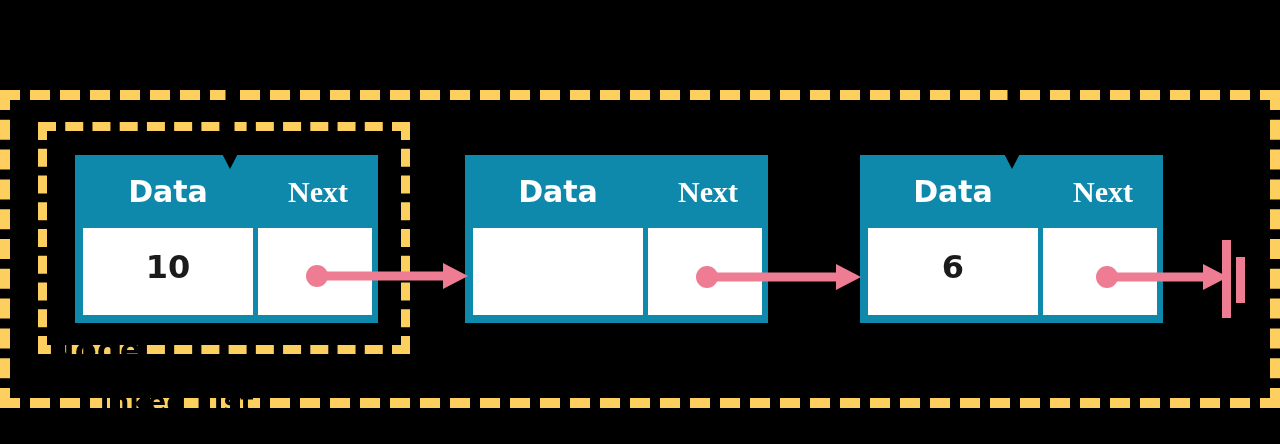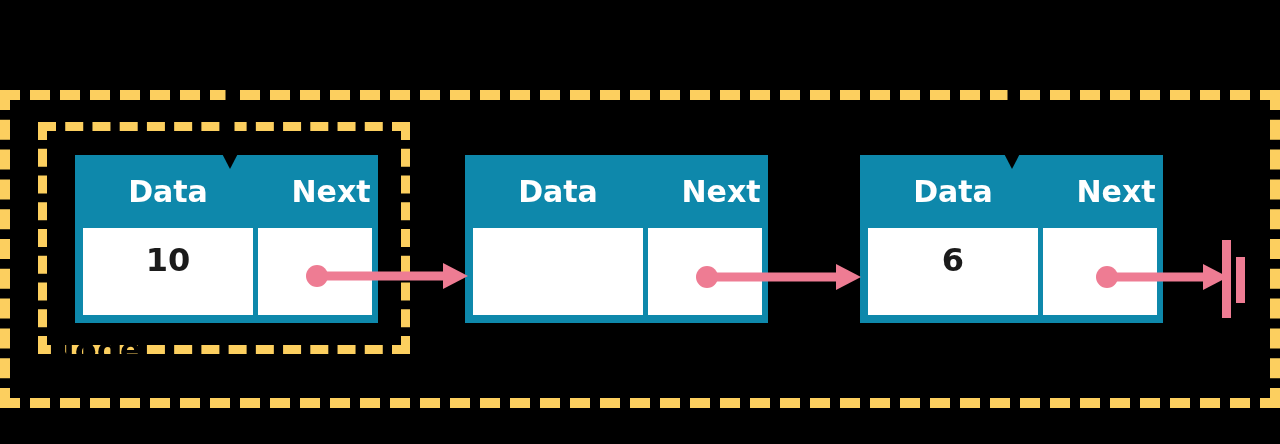--- a/index.html
+++ b/index.html
@@ -32,47 +32,48 @@
   .node{
     position:absolute; top:155px; width:303px; height:168px;
     background:var(--teal); z-index:20;
   }
   .n1{left:75px;} .n2{left:465px;} .n3{left:860px;}
   .hdr{
     position:absolute; top:22px; color:var(--white);
     font-size:30px; font-weight:bold; text-align:center; line-height:1;
   }
   .hdr-data{left:8px; width:170px;}
-  .hdr-next{left:199px; width:114px;}
+  .hdr-next{left:186px; width:114px;font-family:Liberation Serif, serif;}
   .cell{
     position:absolute; top:73px; height:87px; background:var(--white);
   }
   .cell-data{left:8px; width:170px;}
   .cell-next{left:183px; width:114px;}
   .value{
-    position:absolute; left:8px; width:170px; top:89px;
+    position:absolute; left:8px; width:170px; top:96px;
     color:var(--ink); font-size:32px; font-weight:bold;
     text-align:center; line-height:1;
   }
   
   .overlay{
     position:absolute; left:0; top:0; width:1280px; height:444px;
     z-index:30; pointer-events:none;
   }
 </style>
 </head>
 <body>
 
 <div class="stage">
 
   <div class="outer-box"></div>
 
   <div class="inner-box"></div>
 
   <div class="box-label node-label">Node</div>
+  <div class="box-label list-label">Linked List</div>
 
   <div class="node n1">
     <div class="hdr hdr-data">Data</div>
     <div class="hdr hdr-next">Next</div>
     <div class="cell cell-data"></div>
     <div class="cell cell-next"></div>
     <div class="value">10</div>
   </div>
 
   <div class="node n2">

